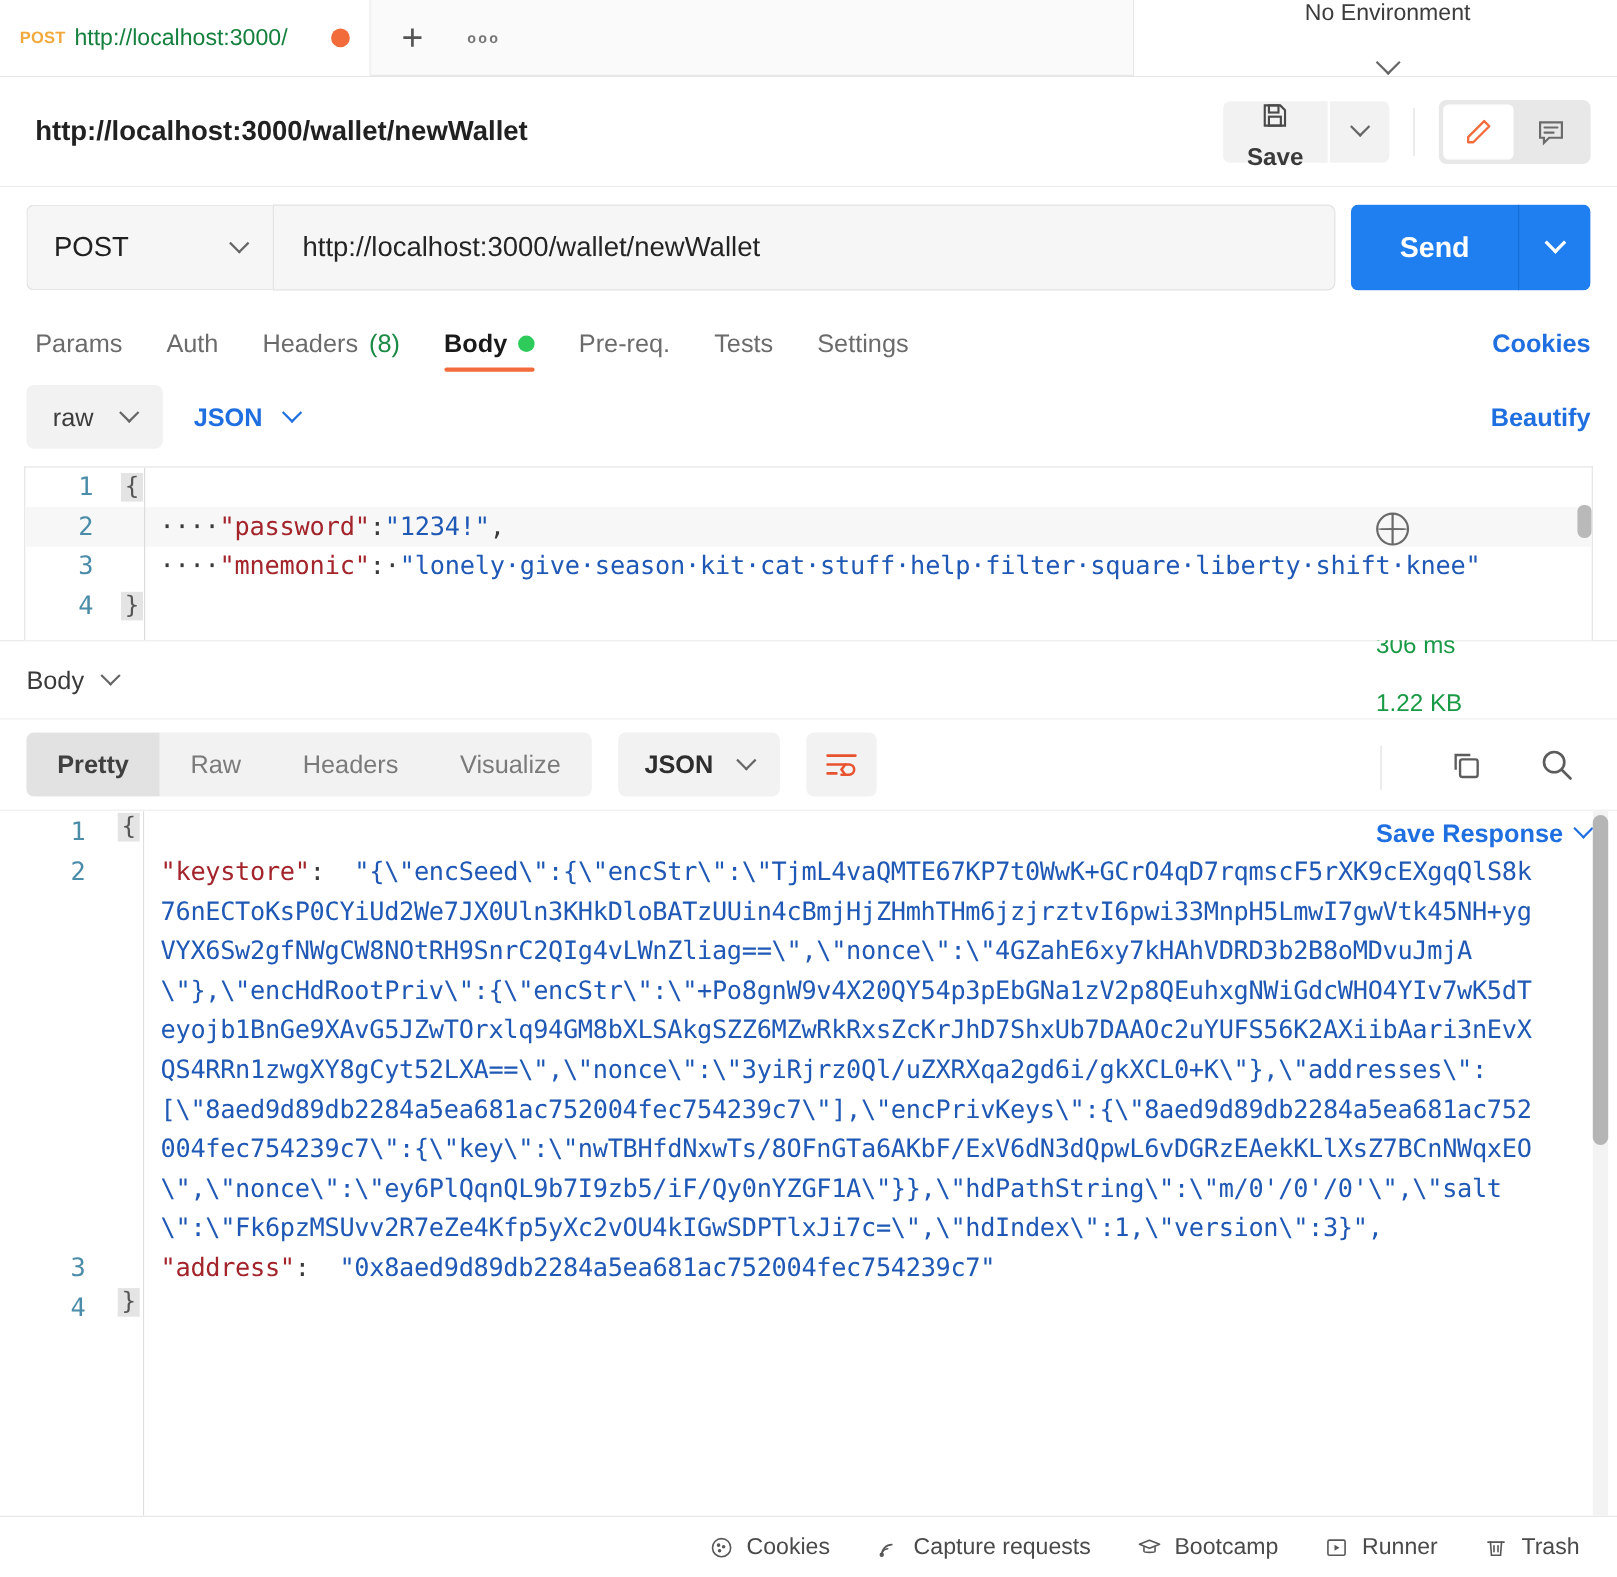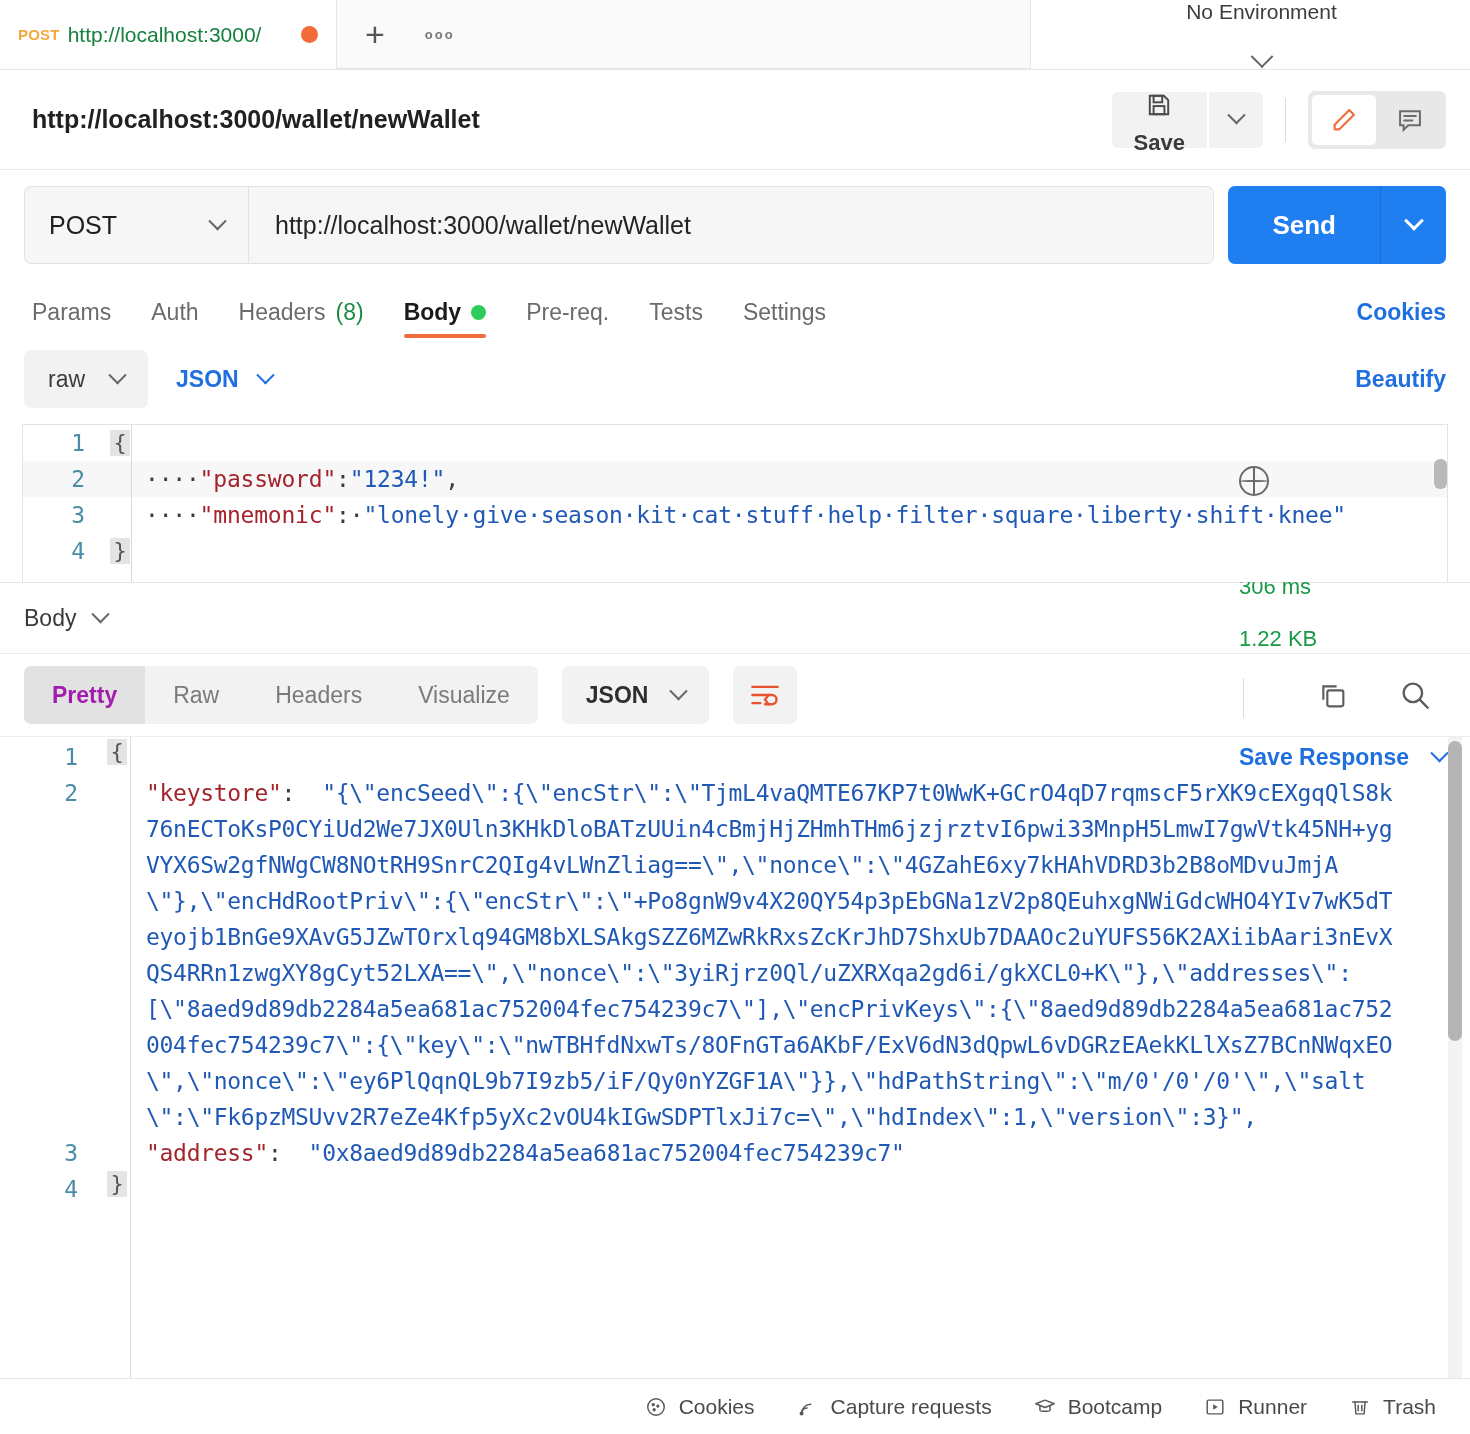--- a/index.html
+++ b/index.html
@@ -111,27 +111,27 @@
   .respmeta { display: flex; align-items: center; padding: 0 24px; height: 72px; border-top: 1px solid #e6e6e6;
               border-bottom: 1px solid #ececec; flex: 0 0 72px; }
   .body-drop { display: flex; align-items: center; gap: 18px; font-size: 23px; color: #3a3a3a; cursor: pointer; }
   .meta-right { margin-left: auto; display: flex; align-items: flex-start; gap: 26px; flex-direction: column; }
   .globe { width: 30px; height: 30px; border: 2px solid #6a6a6a; border-radius: 50%; position: relative; }
   .globe::before { content:""; position: absolute; left: 50%; top: -1px; bottom: -1px; width: 0; border-left: 2px solid #6a6a6a; transform: translateX(-50%); }
   .globe::after { content:""; position: absolute; left: -1px; right: -1px; top: 50%; height: 0; border-top: 2px solid #6a6a6a;
                   border-radius: 50%; transform: translateY(-50%) scaleX(1); }
   .stat { font-size: 22px; color: #1a9a46; }
   .metasep { width: 1px; height: 40px; background: #dddddd; margin: 0 4px; }
-  .saveresp { font-size: 23px; font-weight: 700; color: #1f6fe0; display: flex; align-items: center; gap: 24px; cursor: pointer; }
+  .saveresp { font-size: 23px; font-weight: 700; color: #1f6fe0; display: flex; align-items: center; gap: 12px; cursor: pointer; }
 
   
   .resptools { display: flex; align-items: center; padding: 12px 24px; gap: 24px; flex: 0 0 auto; }
   .seg { display: flex; background: #f2f2f2; border-radius: 7px; overflow: hidden; height: 58px; }
   .seg .it { display: flex; align-items: center; padding: 0 28px; font-size: 23px; color: #7a7a7a; cursor: pointer; }
-  .seg .it.active { background: #e2e2e2; color: #a21caf; font-weight: 700; }
+  .seg .it.active { background: #e2e2e2; color: #404040; font-weight: 700; }
   .jsonbox { background: #f2f2f2; border-radius: 7px; height: 58px; display: flex; align-items: center; gap: 24px;
              padding: 0 24px; cursor: pointer; }
   .jsonbox .t { font-size: 23px; font-weight: 700; color: #2e2e2e; }
   .wrapbtn { background: #f2f2f2; border-radius: 7px; height: 58px; width: 64px; display: flex; align-items: center;
              justify-content: center; cursor: pointer; }
   .rt-right { margin-left: auto; display: flex; align-items: center; gap: 50px; padding-right: 14px; }
 
   
   .respbody { flex: 1; position: relative; overflow: hidden; border-top: 1px solid #ededed; }
   .rb-inner { position: absolute; inset: 0; padding-top: 2px; }

